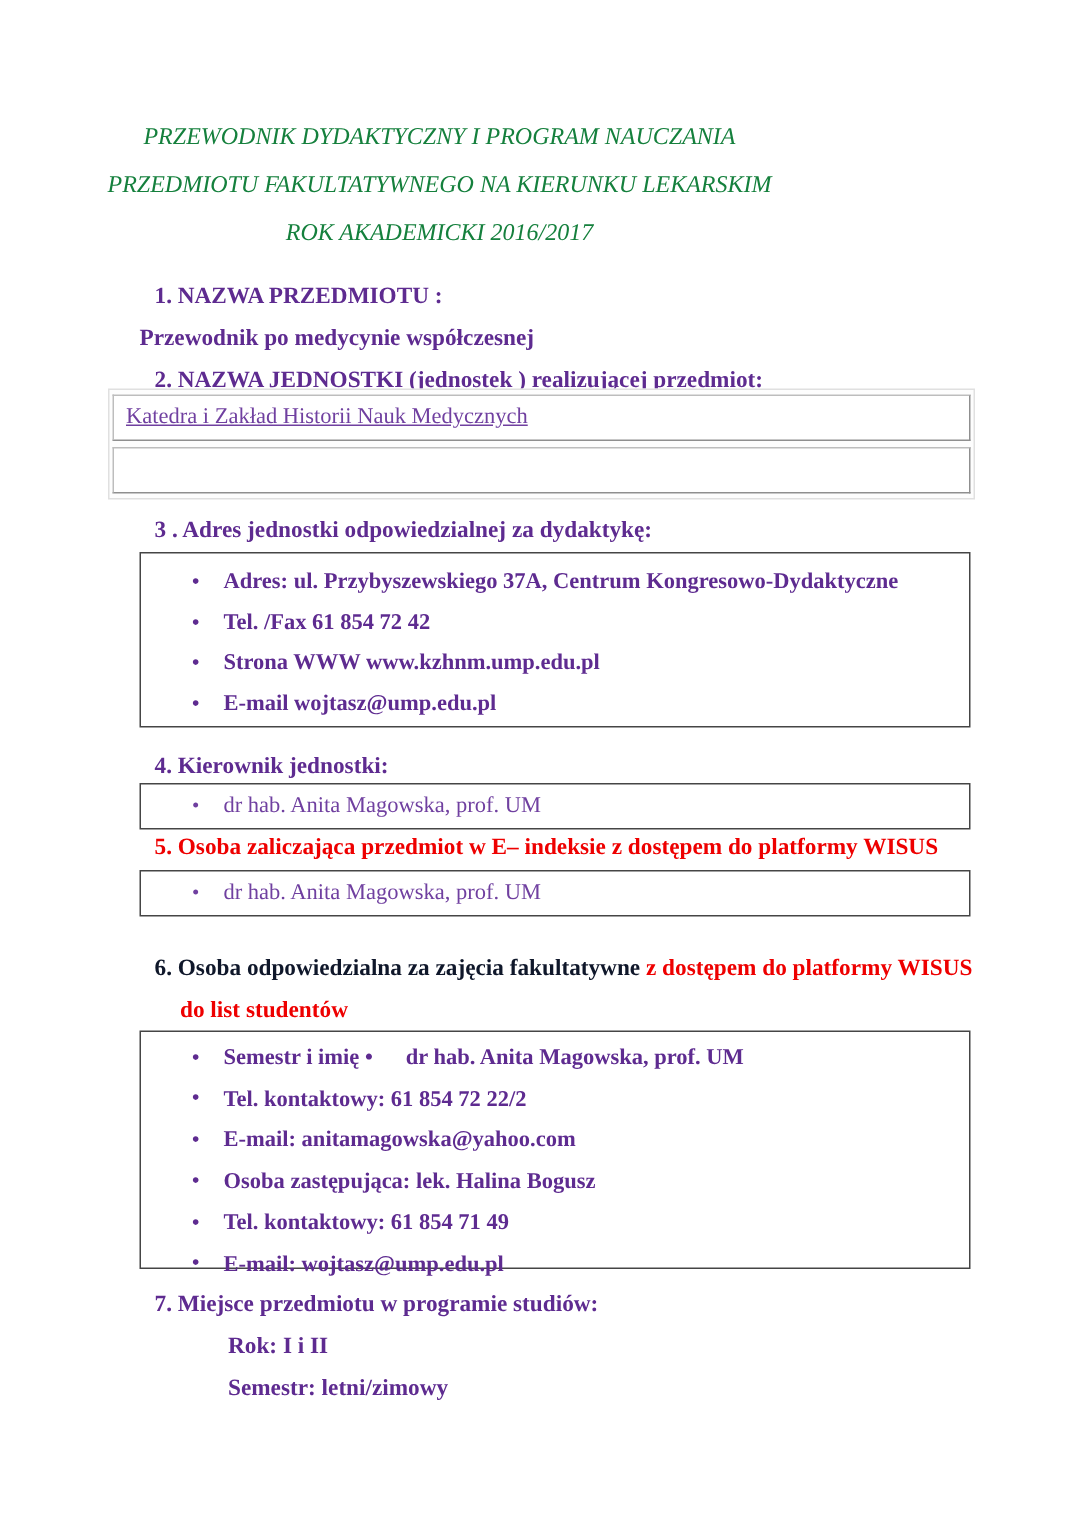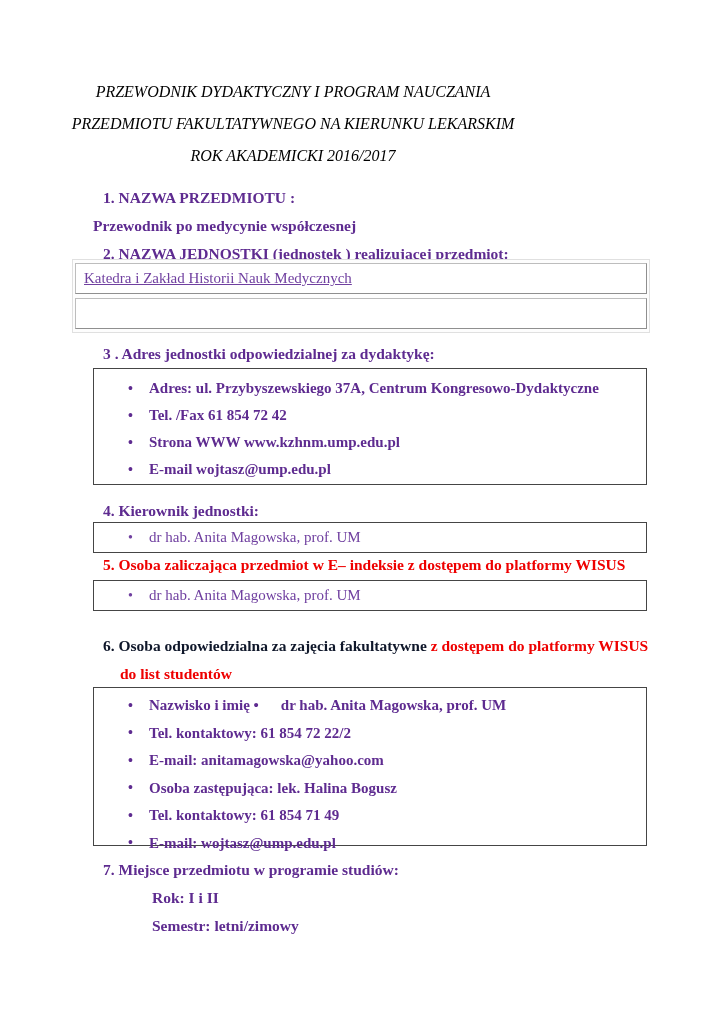--- a/index.html
+++ b/index.html
@@ -3,21 +3,21 @@
 <meta charset="utf-8">
 <style>
   html,body{margin:0;padding:0;}
   body{
     width:725px;height:1024px;position:relative;background:#ffffff;
     font-family:"Liberation Serif","DejaVu Serif",serif;
     color:#5e2b90;overflow:hidden;
   }
   .abs{position:absolute;}
   .title-block{top:76px;left:0;width:586px;text-align:center;
-    font-style:italic;font-size:16px;line-height:32px;color:#000000;font-weight:500;}
+    font-style:italic;font-size:16px;line-height:32px;color:#15803d;font-weight:500;}
   .h{font-weight:bold;font-size:15.5px;color:#5e2b90;white-space:nowrap;}
   .red{color:#ee0000;}
   .purple-part{color:#0f172a;}
   
   .field-outer{left:72px;width:572px;border:1px solid #e0e0e0;background:#fdfdfd;padding:3px 2px;}
   .field{height:29px;border:1px solid #bdbdbd;border-right-color:#8f8f8f;border-bottom-color:#8f8f8f;
     background:#ffffff;margin-bottom:4px;padding-left:8px;line-height:29px;
     font-size:15px;color:#7040a0;text-decoration:underline;}
   .field:last-child{margin-bottom:0;}
   
@@ -85,21 +85,21 @@
     <span>dr hab. Anita Magowska, prof. UM</span>
   </div>
 </div>
 
 <div class="abs h" style="left:103px;top:637px;"><span class="purple-part">6. Osoba odpowiedzialna za zajęcia fakultatywne </span><span class="red">z dostępem do platformy WISUS</span></div>
 <div class="abs h red" style="left:120px;top:665px;">do list studentów</div>
 
 <div class="abs box" style="top:687px;height:159px;padding-top:4px;">
   <div class="brow bold-row" style="height:27.5px;">
     <span class="bullet">•</span>
-    <span>Nazwisko i imię •</span>
+    <span>Semestr i imię •</span>
     <span class="val-gap">dr hab. Anita Magowska, prof. UM</span>
   </div>
   <div class="brow bold-row" style="height:27.5px;">
     <span class="bullet">•</span>
     <span>Tel. kontaktowy: 61 854 72 22/2</span>
   </div>
   <div class="brow bold-row" style="height:27.5px;">
     <span class="bullet">•</span>
     <span>E-mail: anitamagowska@yahoo.com</span>
   </div>

